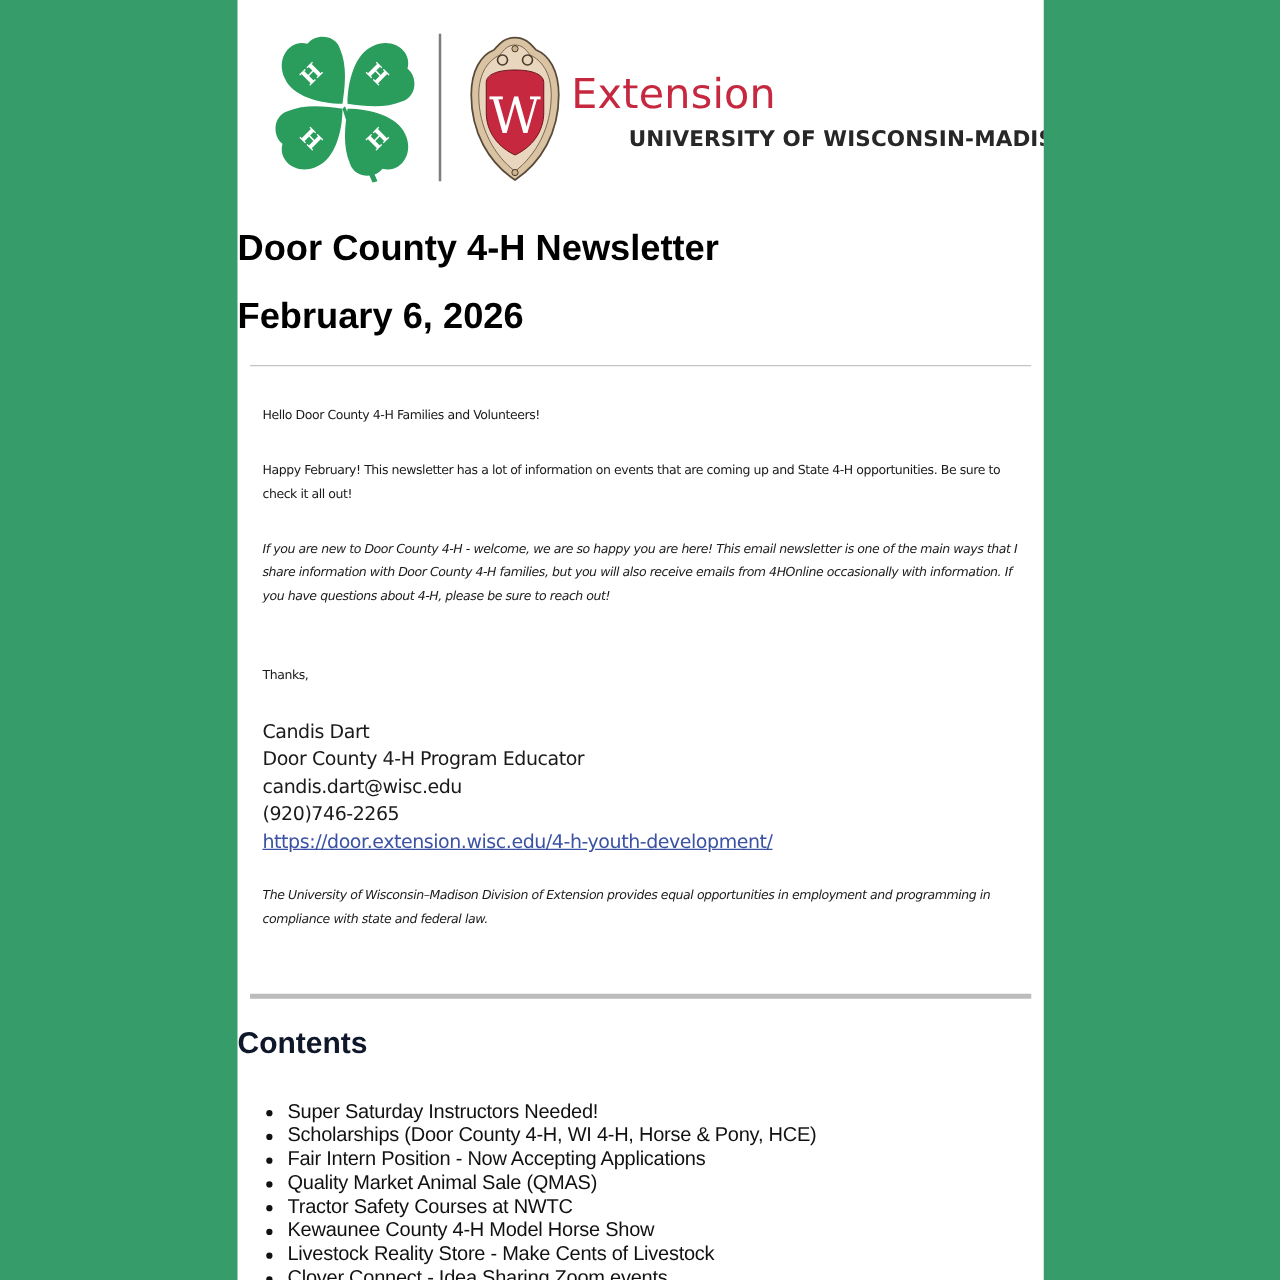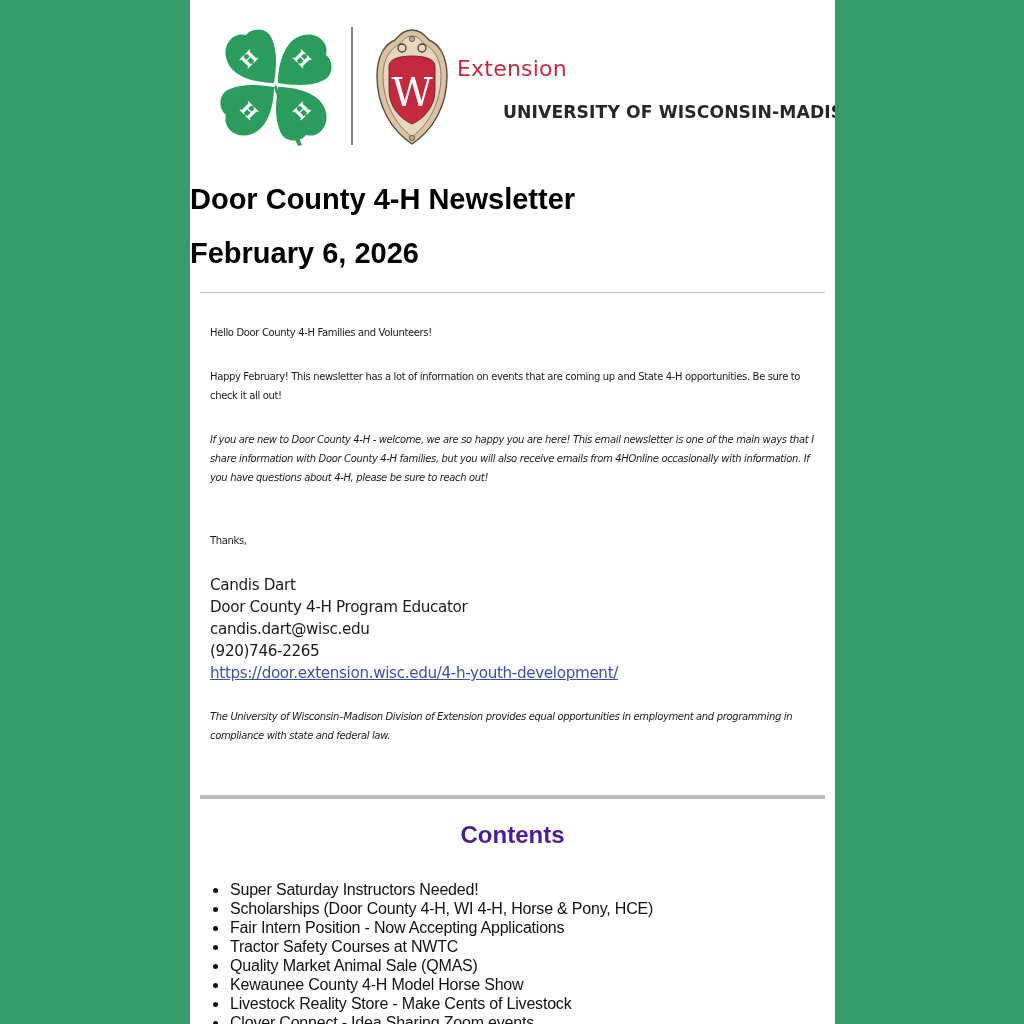--- a/index.html
+++ b/index.html
@@ -38,21 +38,21 @@
     }
     .crest {
       position: absolute;
       left: 183px; top: 26px;
       width: 78px; height: 122px;
     }
     .ext-word {
       position: absolute;
       left: 267px; top: 58px;
       font-family: "DejaVu Sans", sans-serif;
-      font-size: 22px;
+      font-size: 33px;
       color: #c5283f;
       letter-spacing: 0.2px;
       line-height: 1;
     }
     .ext-univ {
       position: absolute;
       left: 269px; top: 104px;
       font-family: "DejaVu Sans", sans-serif;
       font-weight: bold;
       font-size: 17.2px;
@@ -116,26 +116,25 @@
     .rule-thick {
       position: absolute;
       left: 10px; top: 795px;
       width: 625px; height: 4px;
       background: #bcbcbc;
     }
     
     .contents-title {
       position: absolute;
       left: 0; top: 823px; width: 645px;
-      text-align: center;
       font-family: "Liberation Sans", sans-serif;
       font-weight: bold;
       font-size: 24px;
       line-height: 1;
-      color: #4c1d95;
+      color: #0f172a;
     }
     .toc {
       position: absolute;
       left: 20px; top: 880px;
       width: 600px;
       margin: 0; padding: 0;
       list-style: none;
       font-family: "Liberation Sans", sans-serif;
       font-size: 16px;
       color: #111;
@@ -223,19 +222,19 @@
 
   <div class="body-text p-eeo">The University of Wisconsin–Madison Division of Extension provides equal opportunities in employment and programming in compliance with state and federal law.</div>
 
   <div class="rule-thick"></div>
 
   <div class="contents-title">Contents</div>
   <ul class="toc">
     <li><span class="bullet"></span><a href="#">Super Saturday Instructors Needed!</a></li>
     <li><span class="bullet"></span><a href="#">Scholarships (Door County 4-H, WI 4-H, Horse &amp; Pony, HCE)</a></li>
     <li><span class="bullet"></span><a href="#">Fair Intern Position - Now Accepting Applications</a></li>
+    <li><span class="bullet"></span><a href="#">Quality Market Animal Sale (QMAS)</a></li>
     <li><span class="bullet"></span><a href="#">Tractor Safety Courses at NWTC</a></li>
-    <li><span class="bullet"></span><a href="#">Quality Market Animal Sale (QMAS)</a></li>
     <li><span class="bullet"></span><a href="#">Kewaunee County 4-H Model Horse Show</a></li>
     <li><span class="bullet"></span><a href="#">Livestock Reality Store - Make Cents of Livestock</a></li>
     <li><span class="bullet"></span><a href="#">Clover Connect - Idea Sharing Zoom events</a></li>
   </ul>
 </div>
 
 </body></html>

